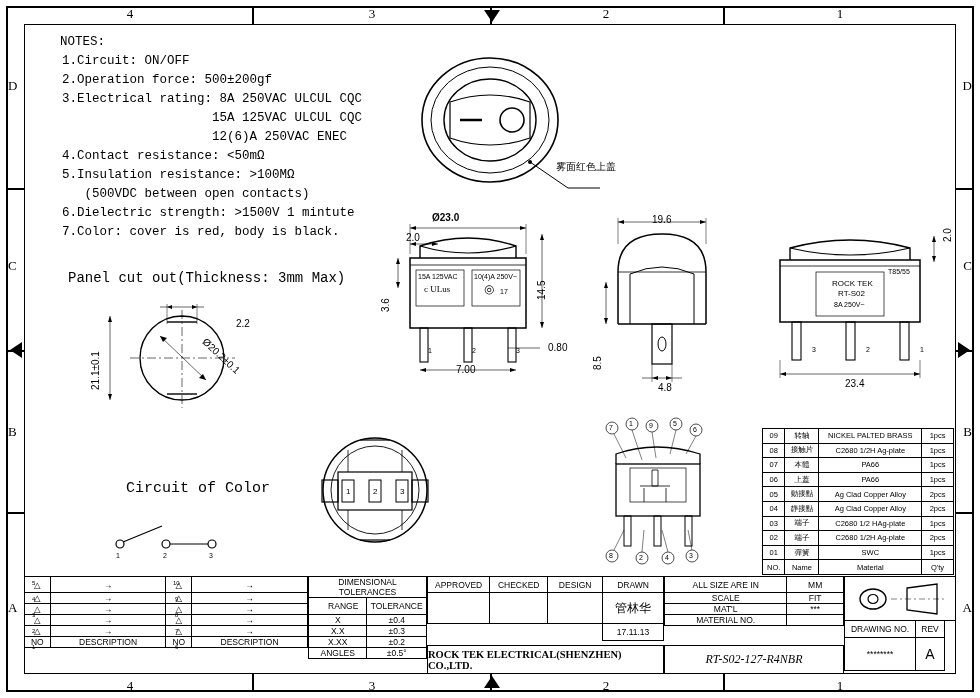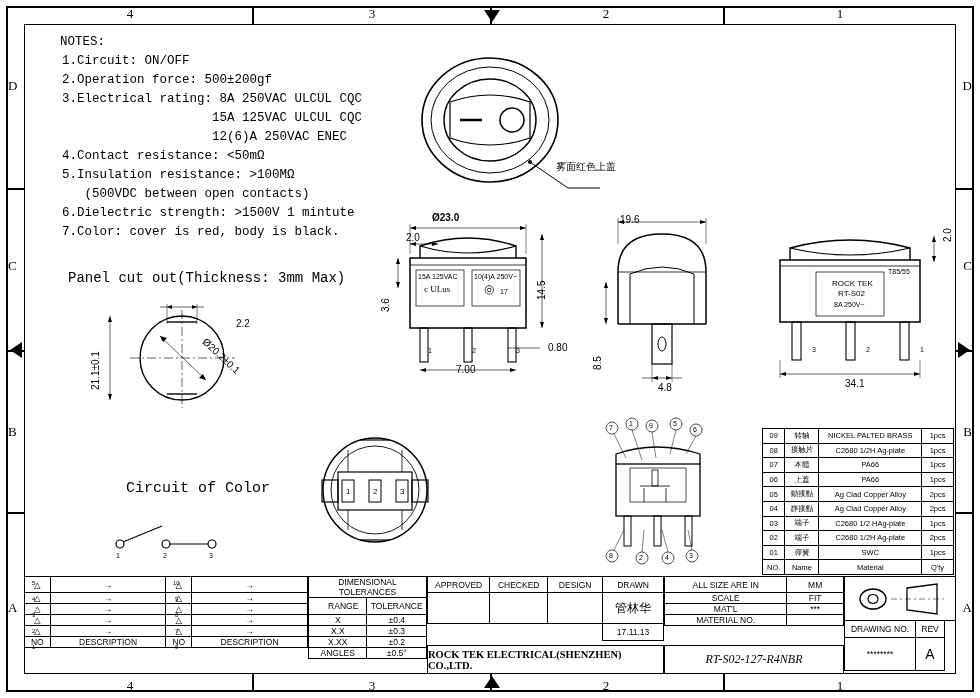--- a/index.html
+++ b/index.html
@@ -213,21 +213,21 @@
     <line x1="6" y1="70" x2="6" y2="112" stroke="#000" stroke-width="0.6"></line>
     <polygon points="6,70 4,76 8,76" fill="#000"></polygon>
     <polygon points="6,112 4,106 8,106" fill="#000"></polygon>
 
     <line x1="42" y1="166" x2="82" y2="166" stroke="#000" stroke-width="0.6"></line>
     <polygon points="52,166 58,164 58,168" fill="#000"></polygon>
     <polygon points="72,166 66,164 66,168" fill="#000"></polygon>
     <line x1="52" y1="152" x2="52" y2="170" stroke="#000" stroke-width="0.5"></line>
     <line x1="72" y1="152" x2="72" y2="170" stroke="#000" stroke-width="0.5"></line>
   </svg>
-  <div class="abs dim" style="left:620px;top:214px;">19.6</div>
+  <div class="abs dim" style="left:652px;top:214px;">19.6</div>
   <div class="abs dim" style="left:592px;top:370px;transform:rotate(-90deg);transform-origin:left top;">8.5</div>
   <div class="abs dim" style="left:658px;top:382px;">4.8</div>
 
   <svg class="abs" style="left:770px;top:218px;" width="180" height="175">
     <rect x="10" y="42" width="140" height="62" fill="none" stroke="#000" stroke-width="1.5"></rect>
     <path d="M20 42 L20 30 Q80 14 140 30 L140 42" fill="none" stroke="#000" stroke-width="1.4"></path>
     <path d="M20 30 Q80 44 140 30" fill="none" stroke="#000" stroke-width="1.1"></path>
     <line x1="10" y1="48" x2="150" y2="48" stroke="#000" stroke-width="0.8"></line>
     <rect x="46" y="54" width="68" height="44" fill="none" stroke="#000" stroke-width="0.7"></rect>
 
@@ -239,21 +239,21 @@
     <polygon points="164,18 162,24 166,24" fill="#000"></polygon>
     <polygon points="164,44 162,38 166,38" fill="#000"></polygon>
 
     <line x1="10" y1="156" x2="150" y2="156" stroke="#000" stroke-width="0.6"></line>
     <polygon points="10,156 16,154 16,158" fill="#000"></polygon>
     <polygon points="150,156 144,154 144,158" fill="#000"></polygon>
     <line x1="10" y1="142" x2="10" y2="160" stroke="#000" stroke-width="0.5"></line>
     <line x1="150" y1="142" x2="150" y2="160" stroke="#000" stroke-width="0.5"></line>
   </svg>
   <div class="abs dim" style="left:942px;top:242px;transform:rotate(-90deg);transform-origin:left top;">2.0</div>
-  <div class="abs dim" style="left:845px;top:378px;">34.1</div>
+  <div class="abs dim" style="left:845px;top:378px;">23.4</div>
   <div class="abs tiny" style="left:888px;top:268px;">T85/55</div>
   <div class="abs tiny" style="left:832px;top:279px;font-size:8px;">ROCK TEK</div>
   <div class="abs tiny" style="left:838px;top:289px;font-size:8px;">RT-S02</div>
   <div class="abs tiny" style="left:834px;top:301px;">8A 250V~</div>
   <div class="abs tiny" style="left:812px;top:346px;">3</div>
   <div class="abs tiny" style="left:866px;top:346px;">2</div>
   <div class="abs tiny" style="left:920px;top:346px;">1</div>
 
   <svg class="abs" style="left:300px;top:432px;" width="160" height="125">
     <ellipse cx="75" cy="58" rx="52" ry="52" fill="none" stroke="#000" stroke-width="1.5"></ellipse>

